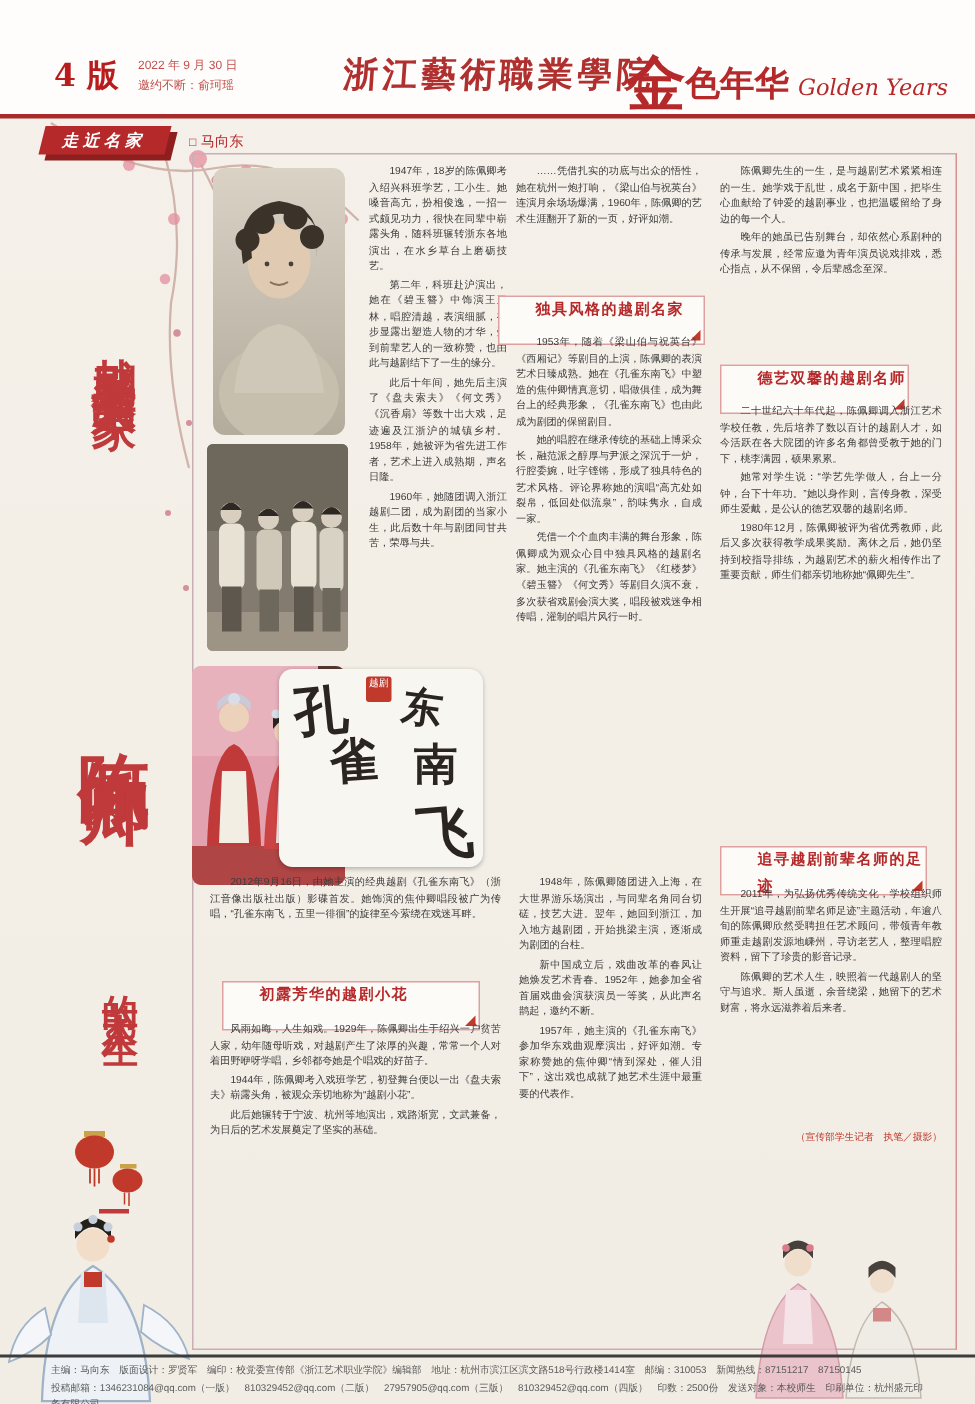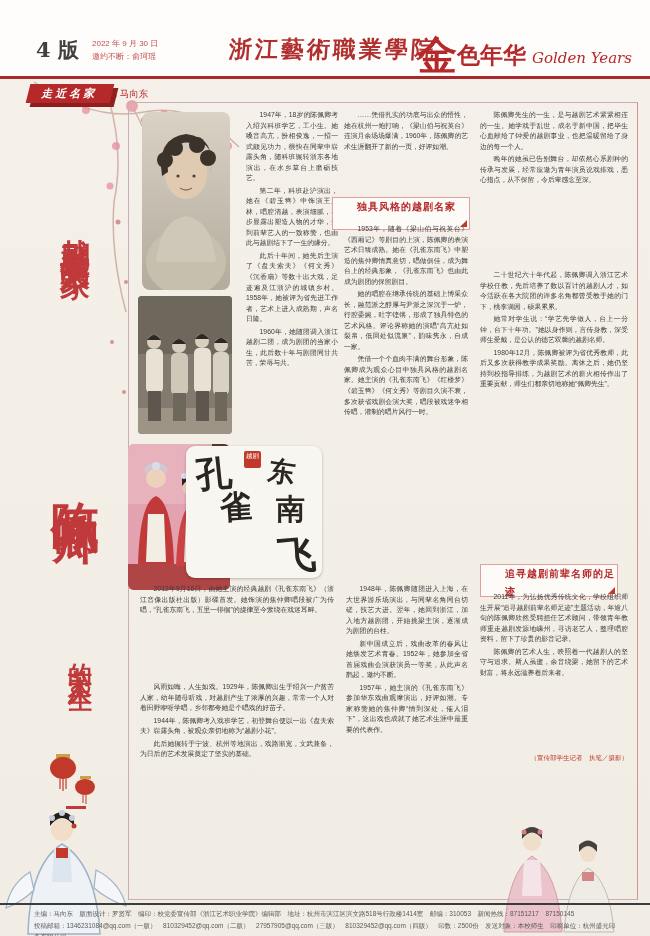--- a/index.html
+++ b/index.html
@@ -2,33 +2,33 @@
 <html><head>
 <meta charset="utf-8">
 <style>
   * { margin:0; padding:0; box-sizing:border-box; }
   html,body { width:650px; }
   body { font-family:"Liberation Sans", sans-serif; background:#e9e5dd; }
   .page { position:relative; width:650px; height:936px; background:linear-gradient(#f5f1ea,#f1ede4); overflow:hidden; }
 
   
   .header { position:absolute; left:0; top:0; width:650px; height:76px; background:#fffdfb; }
-  .edition { position:absolute; left:36px; top:36px; font-size:21px; font-weight:bold; color:#404040; font-family:"DejaVu Serif", serif; }
+  .edition { position:absolute; left:36px; top:36px; font-size:21px; font-weight:bold; color:#b91c1c; font-family:"DejaVu Serif", serif; }
   .datebox { position:absolute; left:92px; top:38px; color:#c0504d; font-size:8px; line-height:1.6; }
   .masthead { position:absolute; left:228px; top:34px; width:210px; text-align:center; font-family:"DejaVu Serif", serif; font-weight:bold; font-size:23px; color:#b03030; letter-spacing:3px; transform:skewX(-4deg); }
   .brand { position:absolute; right:18px; top:28px; color:#b5292b; white-space:nowrap; }
   .brand .big { font-size:40px; font-weight:bold; font-family:"DejaVu Serif", serif; vertical-align:-6px; }
   .brand .rest { font-size:23px; font-weight:bold; font-family:"DejaVu Serif", serif; }
   .brand .en { font-size:15px; font-style:italic; font-family:"DejaVu Serif", serif; margin-left:6px; }
   .header-rule { position:absolute; left:0; top:76px; width:650px; height:3px; background:#a82a2a; }
 
   
   .ribbon-shadow { position:absolute; left:32px; top:88px; width:84px; height:19px; background:#8f1f1f; transform:skewX(-14deg); }
   .ribbon { position:absolute; left:28px; top:84px; width:84px; height:19px; background:#b5292b; transform:skewX(-14deg); color:#fff; font-weight:bold; font-size:11px; letter-spacing:3px; text-align:center; line-height:19px; font-family:"DejaVu Serif", serif; }
-  .author { position:absolute; left:112px; top:88px; font-size:9.5px; color:#b5292b; }
+  .author { position:absolute; left:126px; top:88px; font-size:9.5px; color:#b5292b; }
   .author .sq { font-size:8px; margin-right:3px; }
 
   
   .frame { position:absolute; left:128px; top:102px; width:510px; height:798px; border:1px solid #c9aeb4; border-right-color:#d89090; }
 
   
   .vt { position:absolute; writing-mode:vertical-rl; color:#c0393b; font-family:"DejaVu Serif", serif; font-weight:bold; }
   .vt1 { left:54px; top:214px; font-size:30px; letter-spacing:5px; }
   .vtname { left:44px; top:462px; font-size:48px; letter-spacing:8px; }
   .vt2 { left:64px; top:644px; font-size:24px; letter-spacing:6px; }
@@ -205,37 +205,43 @@
   <div class="tcol" style="left:344px;top:224px;width:124px;height:354px;">
     <p>1953年，随着《梁山伯与祝英台》《西厢记》等剧目的上演，陈佩卿的表演艺术日臻成熟。她在《孔雀东南飞》中塑造的焦仲卿情真意切，唱做俱佳，成为舞台上的经典形象，《孔雀东南飞》也由此成为剧团的保留剧目。</p>
     <p>她的唱腔在继承传统的基础上博采众长，融范派之醇厚与尹派之深沉于一炉，行腔委婉，吐字铿锵，形成了独具特色的艺术风格。评论界称她的演唱“高亢处如裂帛，低回处似流泉”，韵味隽永，自成一家。</p>
     <p>凭借一个个血肉丰满的舞台形象，陈佩卿成为观众心目中独具风格的越剧名家。她主演的《孔雀东南飞》《红楼梦》《碧玉簪》《何文秀》等剧目久演不衰，多次获省戏剧会演大奖，唱段被戏迷争相传唱，灌制的唱片风行一时。</p>
   </div>
 
   <div class="tcol" style="left:480px;top:110px;width:148px;height:128px;">
     <p>陈佩卿先生的一生，是与越剧艺术紧紧相连的一生。她学戏于乱世，成名于新中国，把毕生心血献给了钟爱的越剧事业，也把温暖留给了身边的每一个人。</p>
     <p>晚年的她虽已告别舞台，却依然心系剧种的传承与发展，经常应邀为青年演员说戏排戏，悉心指点，从不保留，令后辈感念至深。</p>
   </div>
+  <div class="hbox" style="left:480px;top:243px;width:126px;">
+    <span>德艺双馨的越剧名师</span>
+  </div>
   <div class="tcol" style="left:480px;top:270px;width:148px;height:288px;">
     <p>二十世纪六十年代起，陈佩卿调入浙江艺术学校任教，先后培养了数以百计的越剧人才，如今活跃在各大院团的许多名角都曾受教于她的门下，桃李满园，硕果累累。</p>
     <p>她常对学生说：“学艺先学做人，台上一分钟，台下十年功。”她以身作则，言传身教，深受师生爱戴，是公认的德艺双馨的越剧名师。</p>
     <p>1980年12月，陈佩卿被评为省优秀教师，此后又多次获得教学成果奖励。离休之后，她仍坚持到校指导排练，为越剧艺术的薪火相传作出了重要贡献，师生们都亲切地称她“佩卿先生”。</p>
   </div>
 
   <div class="hbox" style="left:480px;top:564px;width:138px;">
     <span>追寻越剧前辈名师的足迹</span>
   </div>
   <div class="tcol" style="left:480px;top:592px;width:148px;height:160px;">
     <p>2011年，为弘扬优秀传统文化，学校组织师生开展“追寻越剧前辈名师足迹”主题活动，年逾八旬的陈佩卿欣然受聘担任艺术顾问，带领青年教师重走越剧发源地嵊州，寻访老艺人，整理唱腔资料，留下了珍贵的影音记录。</p>
     <p>陈佩卿的艺术人生，映照着一代越剧人的坚守与追求。斯人虽逝，余音绕梁，她留下的艺术财富，将永远滋养着后来者。</p>
   </div>
   <div class="byline" style="left:480px;top:754px;width:148px;">（宣传部学生记者　执笔／摄影）</div>
 
   <div class="tcol caption-block" style="left:140px;top:584px;width:194px;height:64px;">
     <p>2012年9月16日，由她主演的经典越剧《孔雀东南飞》（浙江音像出版社出版）影碟首发。她饰演的焦仲卿唱段被广为传唱，“孔雀东南飞，五里一徘徊”的旋律至今萦绕在戏迷耳畔。</p>
+  </div>
+  <div class="hbox" style="left:148px;top:654px;width:172px;">
+    <span>初露芳华的越剧小花</span>
   </div>
   <div class="tcol" style="left:140px;top:682px;width:194px;height:214px;">
     <p>风雨如晦，人生如戏。1929年，陈佩卿出生于绍兴一户贫苦人家，幼年随母听戏，对越剧产生了浓厚的兴趣，常常一个人对着田野咿呀学唱，乡邻都夸她是个唱戏的好苗子。</p>
     <p>1944年，陈佩卿考入戏班学艺，初登舞台便以一出《盘夫索夫》崭露头角，被观众亲切地称为“越剧小花”。</p>
     <p>此后她辗转于宁波、杭州等地演出，戏路渐宽，文武兼备，为日后的艺术发展奠定了坚实的基础。</p>
   </div>
   <div class="tcol" style="left:346px;top:584px;width:122px;height:312px;">
     <p>1948年，陈佩卿随团进入上海，在大世界游乐场演出，与同辈名角同台切磋，技艺大进。翌年，她回到浙江，加入地方越剧团，开始挑梁主演，逐渐成为剧团的台柱。</p>
     <p>新中国成立后，戏曲改革的春风让她焕发艺术青春。1952年，她参加全省首届戏曲会演获演员一等奖，从此声名鹊起，邀约不断。</p>
     <p>1957年，她主演的《孔雀东南飞》参加华东戏曲观摩演出，好评如潮。专家称赞她的焦仲卿“情到深处，催人泪下”，这出戏也成就了她艺术生涯中最重要的代表作。</p>

